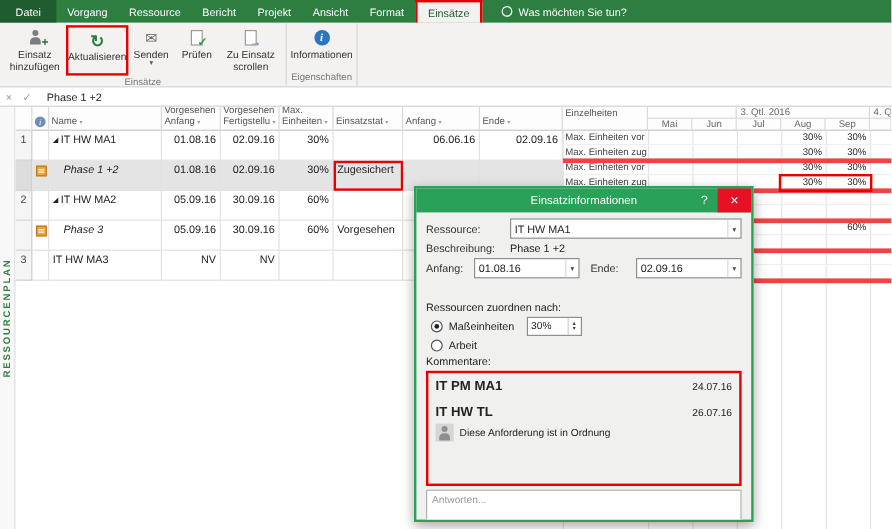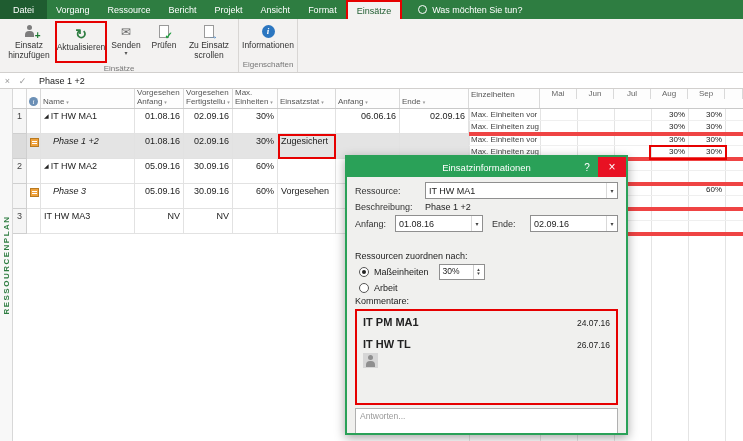--- a/index.html
+++ b/index.html
@@ -247,20 +247,25 @@
         <div class="hcell w-an">
             <span class="hline"><span>Anfang</span><span class="farrow">▾</span></span>
           </div>
         <div class="hcell w-en">
             <span class="hline"><span>Ende</span><span class="farrow">▾</span></span>
           </div>
         <div class="hcell w-det">
             <span class="hline">Einzelheiten</span>
           </div>
         <div class="tlhdr">
+          <div class="tlq">
+            <div class="qseg q-blank"></div>
+            <div class="qseg q-3">3. Qtl. 2016</div>
+            <div class="qseg q-4">4. Q</div>
+          </div>
           <div class="tlm">
             <div class="mcell">Mai</div>
             <div class="mcell">Jun</div>
             <div class="mcell">Jul</div>
             <div class="mcell">Aug</div>
             <div class="mcell">Sep</div>
             <div class="mcell mq4"></div>
           </div>
         </div>
       </div>
@@ -486,20 +491,21 @@
               <span class="c-date">24.07.16</span>
             </div>
           </div>
           <div class="comment">
             <div class="c-head">
               <span class="c-author">IT HW TL</span>
               <span class="c-date">26.07.16</span>
             </div>
             <div class="c-body">
               <span class="avatar"></span>
+              <span class="c-text">Diese Anforderung ist in Ordnung</span>
             </div>
           </div>
         </div>
         <div class="reply">Antworten...</div>
         <div class="dlg-btns">
           <div class="btn">Hilfe</div>
           <div class="btn btn-ok">OK</div>
           <div class="btn btn-ab">Abbrechen</div>
         </div>
       </div>

